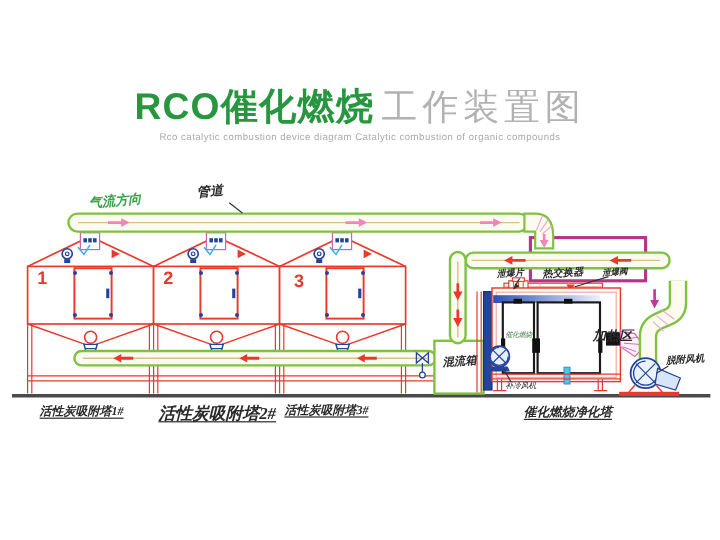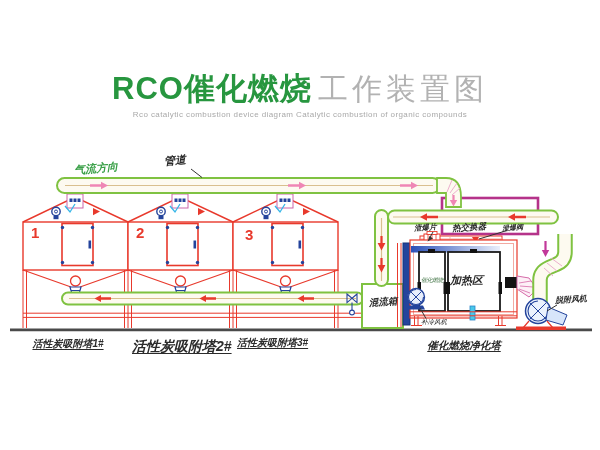--- a/index.html
+++ b/index.html
@@ -5,21 +5,21 @@
   html,body{margin:0;padding:0;background:#ffffff;}
   .stage{position:relative;width:600px;height:450px;background:#ffffff;overflow:hidden;
          font-family:"Liberation Sans",sans-serif;}
   .abs{position:absolute;}
   .title-line{top:68px;left:0;right:0;text-align:center;white-space:nowrap;}
   .title-hi{font-size:31px;font-weight:bold;color:#27963f;letter-spacing:1px;}
   .title-rest{font-size:30px;font-weight:400;color:#b2b2b2;letter-spacing:4px;margin-left:6px;}
   .subtitle{top:110px;left:0;right:0;text-align:center;font-size:8px;color:#a9a9a9;letter-spacing:.4px;}
   .lbl{position:absolute;white-space:nowrap;color:#2b2b2b;font-style:italic;line-height:1;}
   .hand{font-weight:600;}
-  .under{text-decoration:underline;text-underline-offset:2px;}
+  .under{text-decoration:underline;text-underline-offset:2px;font-family:Liberation Serif, serif;}
   .tower-num{position:absolute;color:#e8392c;font-size:15px;font-weight:600;font-style:normal;}
   svg{position:absolute;left:0;top:0;}
 </style>
 </head>
 <body>
 
 <div class="stage">
 
   <div class="abs subtitle">Rco catalytic combustion device diagram Catalytic combustion of organic compounds</div>
   <div class="abs title-line">
@@ -271,22 +271,22 @@
   <div class="tower-num" style="left:31px;top:224px;">1</div>
   <div class="tower-num" style="left:136px;top:224px;">2</div>
   <div class="tower-num" style="left:245px;top:226px;">3</div>
 
   <div class="lbl hand" style="left:414px;top:224px;font-size:7.5px;transform:rotate(-4deg);">泄爆片</div>
   <div class="lbl hand" style="left:452px;top:223px;font-size:8.5px;transform:rotate(-3deg);">热交换器</div>
   <div class="lbl hand" style="left:502px;top:224px;font-size:7px;transform:rotate(-4deg);">泄爆阀</div>
 
   <div class="lbl hand" style="left:363px;top:297px;width:40px;text-align:center;font-size:9.5px;transform:rotate(-4deg);">混流箱</div>
   <div class="lbl" style="left:419px;top:277px;width:26px;text-align:center;font-size:6px;color:#4e7d52;letter-spacing:-.5px;">催化燃烧</div>
-  <div class="lbl hand" style="left:450px;top:275px;width:28px;text-align:center;font-size:11px;">加热区</div>
+  <div class="lbl hand" style="left:450px;top:275px;width:28px;text-align:center;font-size:11px;padding-left:44px;">加热区</div>
   <div class="lbl" style="left:421px;top:318.5px;font-size:6.5px;">补冷风机</div>
   <div class="lbl hand" style="left:555px;top:296px;font-size:8px;transform:rotate(-4deg);">脱附风机</div>
 
   <div class="lbl hand under" style="left:27px;top:339px;width:82px;text-align:center;font-size:10px;">活性炭吸附塔1#</div>
   <div class="lbl hand under" style="left:132px;top:339px;width:82px;text-align:center;font-size:14px;">活性炭吸附塔2#</div>
   <div class="lbl hand under" style="left:237px;top:338px;width:82px;font-size:10px;">活性炭吸附塔3#</div>
-  <div class="lbl hand under" style="left:418px;top:340px;width:92px;text-align:center;font-size:10.5px;">催化燃烧净化塔</div>
+  <div class="lbl hand under" style="left:418px;top:340px;width:92px;text-align:right;font-size:10.5px;">催化燃烧净化塔</div>
 
 </div>
 
 </body></html>

